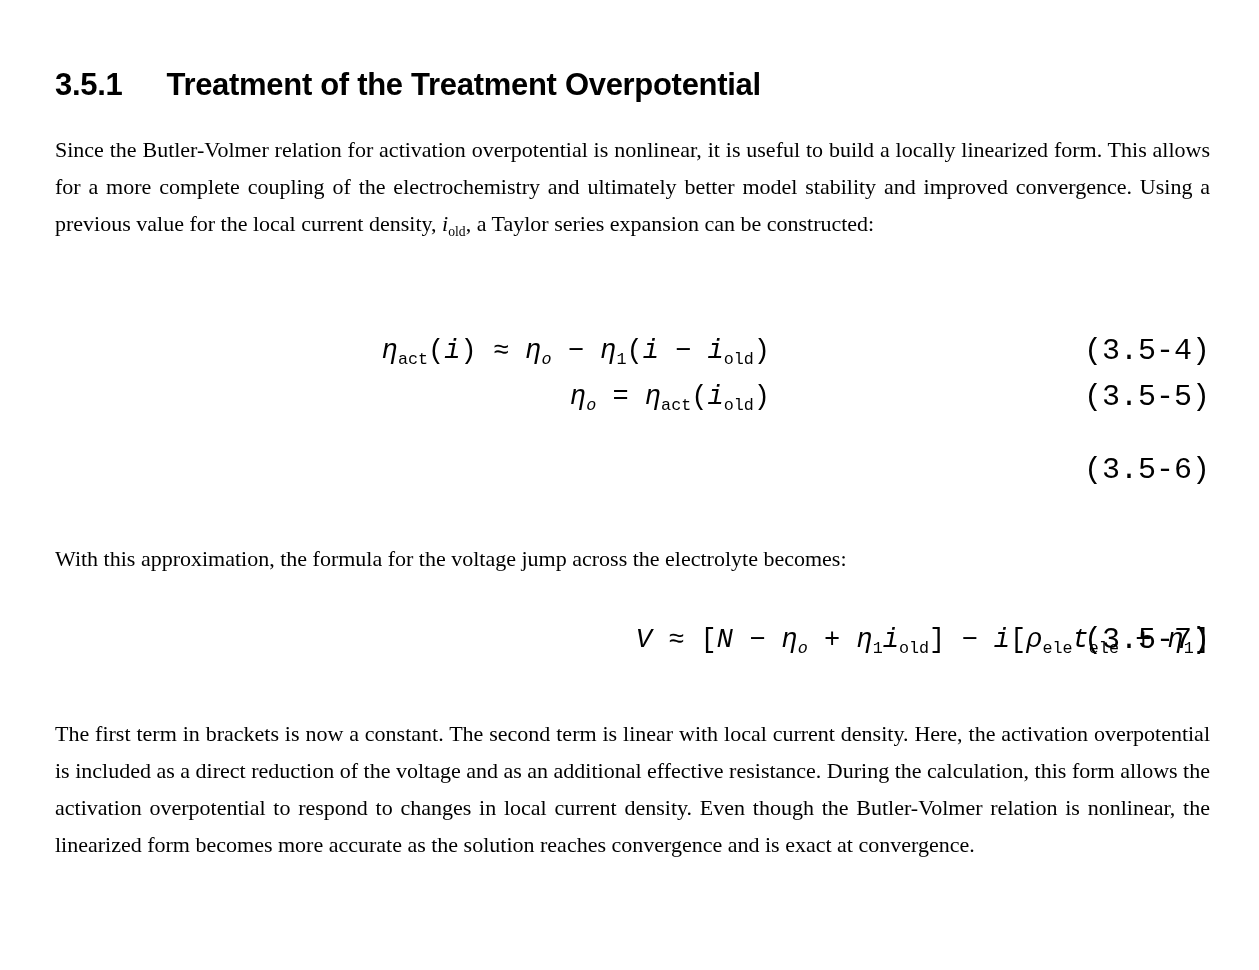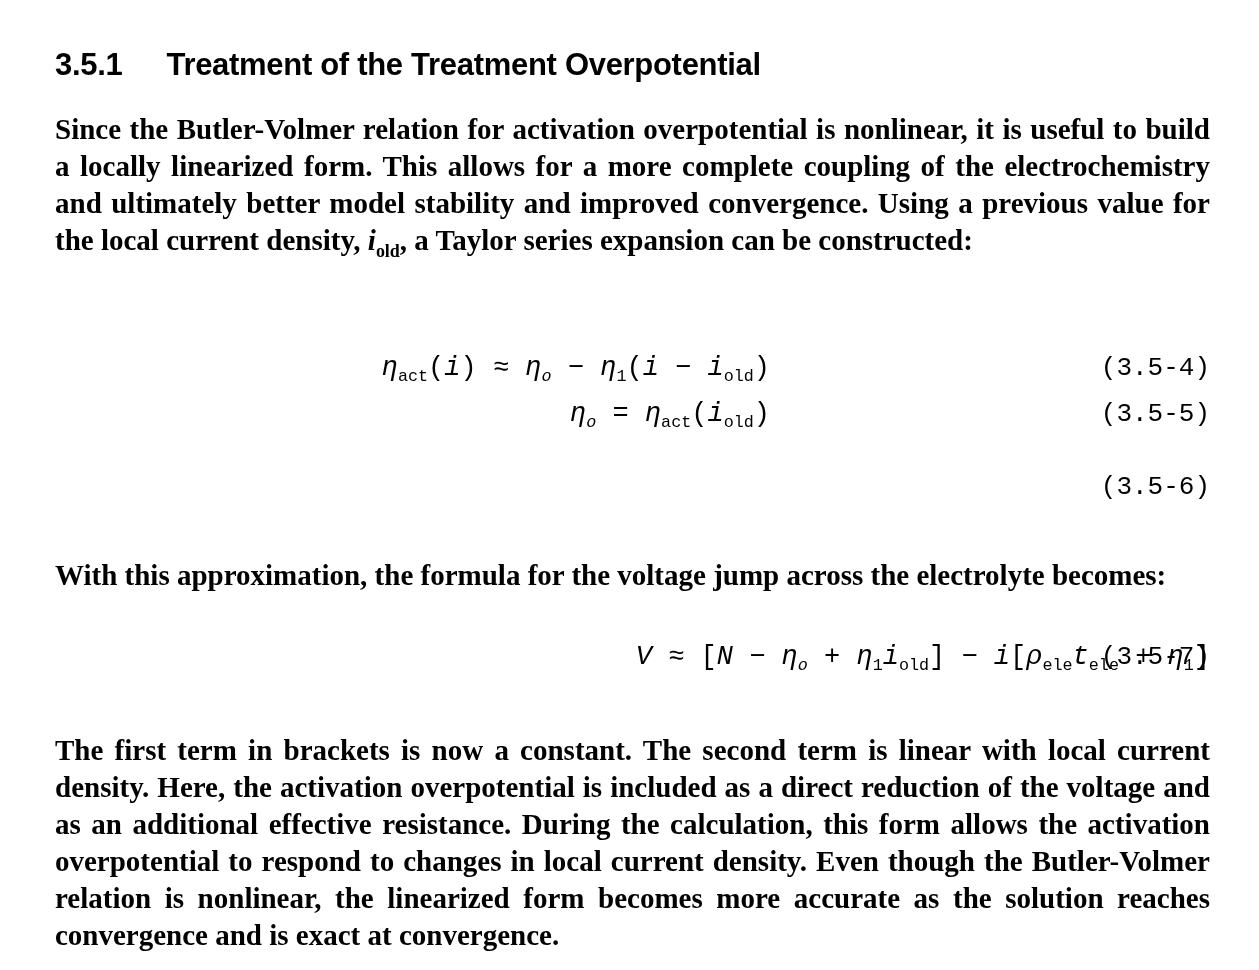--- a/index.html
+++ b/index.html
@@ -4,40 +4,39 @@
 <style>
   * { box-sizing: border-box; }
   html, body { margin: 0; padding: 0; }
   body {
     width: 1259px; height: 970px;
     background: #ffffff;
     overflow: hidden;
   }
   .page {
     width: 100%; height: 100%;
-    padding: 46px 49px 0 55px;
+    padding: 66px 49px 0 55px;
     font-family: "Liberation Serif", serif;
     color: #000000;
   }
   .heading {
     display: flex;
     margin: 0;
     font-family: "Liberation Sans", sans-serif;
     font-weight: bold;
     font-size: 31px;
     line-height: 37px;
     letter-spacing: -0.3px;
   }
   .sec-num { margin-right: 44px; }
   .body {
-    font-size: 29px;
+    font-size: 22px;
     line-height: 37px;
     text-align: justify;
     margin: 0;
-    font-weight: bold;
   }
   .intro { margin-top: 28px; }
   .transition { margin-top: 22px; }
   .closing { margin-top: 52px; }
   .eq-group { margin-top: 88px; }
   .eqrow {
     position: relative;
     display: flex;
     align-items: center;
     min-height: 42px;
@@ -45,21 +44,21 @@
     font-family: Liberation Mono, monospace;
   }
   .eq-group .eqrow + .eqrow { margin-top: 4px; }
   .eqrow.tall { min-height: 96px; }
   .eqrow.voltage { margin-top: 40px; min-height: 46px; }
   .eqmath { flex: 1; text-align: right; padding-right: 440px; white-space: nowrap; }
   .eqmath.centered { text-align: right; padding-right: 0; padding-left: 30px; }
   .eqnum {
     position: absolute; right: 0; top: 50%;
     transform: translateY(-50%);
-    font-size: 26px;
+    font-size: 30px;
   }
   sub { font-size: 0.62em; line-height: 0; }
   i { font-style: italic; }
   .frac {
     display: inline-block;
     vertical-align: middle;
     text-align: center;
     margin: 0 3px 0 2px;
     position: relative; top: -3px;
   }

